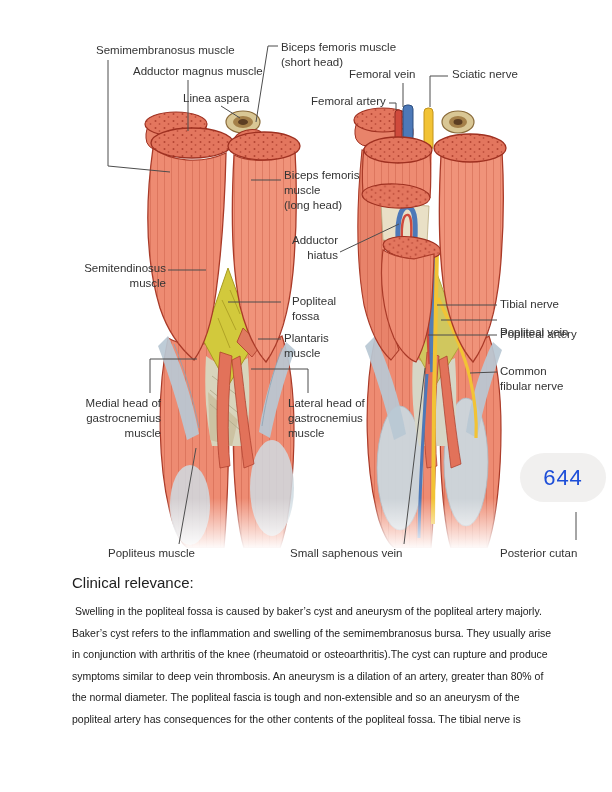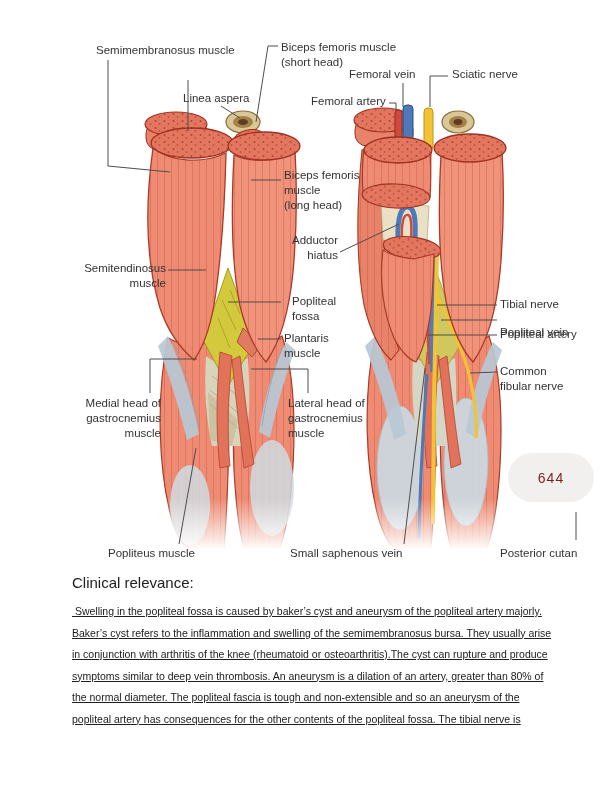--- a/index.html
+++ b/index.html
@@ -3,26 +3,26 @@
 <meta charset="utf-8">
 <style>
   html,body{margin:0;padding:0;background:#ffffff;}
   body{width:612px;height:792px;position:relative;overflow:hidden;
        font-family:"Liberation Sans",sans-serif;}
   .page{position:absolute;inset:0;background:#ffffff;}
   .figure-area{position:absolute;left:0;top:0;width:612px;height:570px;}
   .figure-area svg{position:absolute;left:0;top:0;}
   .lbl{position:absolute;font-size:11.5px;line-height:15px;color:#333333;
        white-space:pre-line;}
-  .page-badge{position:absolute;left:508px;top:453px;width:86px;height:49px;
-       border-radius:25px;background:#f1f0ef;color:#7f1d1d;font-size:14px;
+  .page-badge{position:absolute;left:520px;top:453px;width:86px;height:49px;
+       border-radius:25px;background:#f1f0ef;color:#1d4ed8;font-size:22px;
        display:flex;align-items:center;justify-content:center;letter-spacing:1px;}
   .clin-head{position:absolute;left:72px;top:574px;font-size:15px;color:#202020;}
   .clin-lines{position:absolute;left:72px;top:601px;font-size:10.5px;
-       line-height:21.5px;color:#202020;text-decoration:underline;}
+       line-height:21.5px;color:#202020;}
   .clin-line{white-space:pre;}
 </style>
 </head>
 <body>
 
 <div class="page">
 
   <div class="figure-area">
 
     <svg width="612" height="570" viewBox="0 0 612 570">
@@ -160,20 +160,21 @@
         <path d="M497,305 H437"></path>
         <path d="M497,320 H441"></path>
         <path d="M497,335 H428"></path>
         <path d="M497,372 L470,373"></path>
         <path d="M404,544 L425,368"></path>
         <path d="M576,512 V540"></path>
       </g>
     </svg>
 
     <div class="lbl" style="left:96px;top:43px">Semimembranosus muscle</div>
+    <div class="lbl" style="left:133px;top:64px">Adductor magnus muscle</div>
     <div class="lbl" style="left:183px;top:91px">Linea aspera</div>
     <div class="lbl" style="left:281px;top:40px">Biceps femoris muscle
 (short head)</div>
     <div class="lbl" style="left:349px;top:67px">Femoral vein</div>
     <div class="lbl" style="left:452px;top:67px">Sciatic nerve</div>
     <div class="lbl" style="left:311px;top:94px">Femoral artery</div>
     <div class="lbl" style="left:284px;top:168px">Biceps femoris
 muscle
 (long head)</div>
     <div class="lbl" style="left:268px;top:233px;width:70px;text-align:right">Adductor

